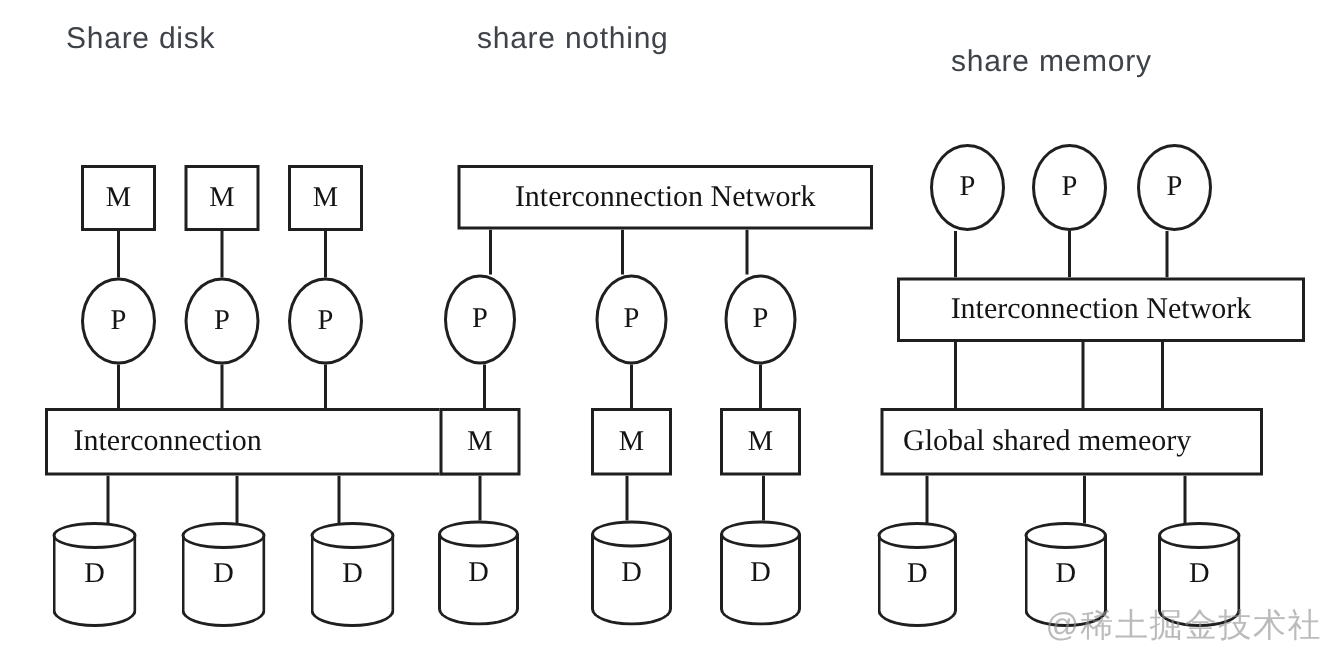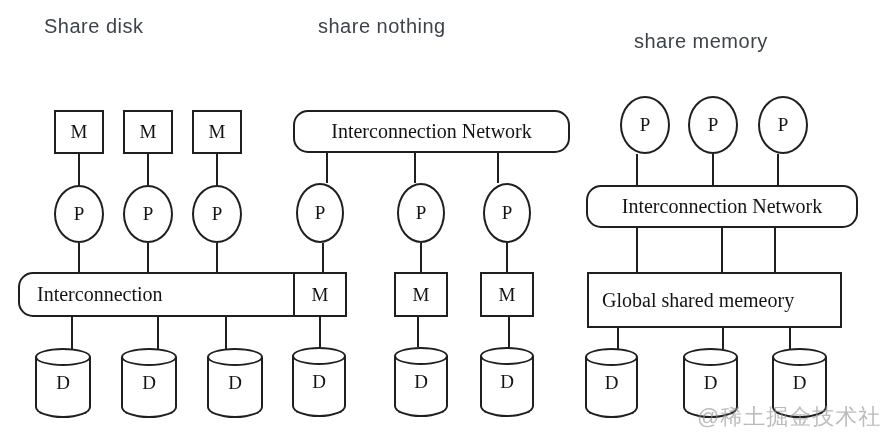--- a/index.html
+++ b/index.html
@@ -12,21 +12,21 @@
     position:absolute;white-space:nowrap;
     font-family:Liberation Sans, sans-serif;
     font-size:20px;color:#3e434a;letter-spacing:0.5px;
   }
   .box{
     position:absolute;box-sizing:border-box;background:#fff;
     border:2px solid #1f1f1f;color:#141414;
     display:flex;align-items:center;justify-content:center;
     font-size:19px;z-index:2;white-space:nowrap;
   }
-  .rounded{border-radius:15px;}
+  .rounded{border-radius:0;margin-left:12px;}
   .ellipse{border-radius:50%;}
   .bus-left{justify-content:flex-start;padding-left:17px;font-size:20px;}
   .bus-center{font-size:20px;}
   .vline{position:absolute;width:2px;background:#1f1f1f;z-index:1;}
   .cyl{position:absolute;z-index:2;}
   .cyl-body{
     position:absolute;left:0;right:0;top:9px;bottom:0;box-sizing:border-box;background:#fff;
     border:2px solid #1f1f1f;border-top:none;
     border-radius:0 0 50% 50% / 0 0 11px 11px;
   }
@@ -143,21 +143,21 @@
     <i class="vline" style="left:636px;top:154px;height:31px"></i>
     <i class="vline" style="left:712px;top:154px;height:31px"></i>
     <i class="vline" style="left:777px;top:154px;height:31px"></i>
 
     <div class="box rounded bus-center" style="left:586px;top:185px;width:272px;height:43px">Interconnection Network</div>
 
     <i class="vline" style="left:636px;top:228px;height:44px"></i>
     <i class="vline" style="left:721px;top:228px;height:44px"></i>
     <i class="vline" style="left:774px;top:228px;height:44px"></i>
 
-    <div class="box bus-left" style="left:587px;top:272px;width:255px;height:56px;padding-left:13px">Global shared memeory</div>
+    <div class="box bus-left" style="left:587px;top:272px;width:255px;height:45px;padding-left:13px">Global shared memeory</div>
 
     <i class="vline" style="left:617px;top:317px;height:32px"></i>
     <i class="vline" style="left:722px;top:317px;height:32px"></i>
     <i class="vline" style="left:789px;top:317px;height:32px"></i>
 
     <div class="cyl" style="left:585px;top:348px;width:53px;height:70px">
       <i class="cyl-body"></i>
       <i class="cyl-top"></i>
       <span class="cyl-label">D</span>
     </div>

